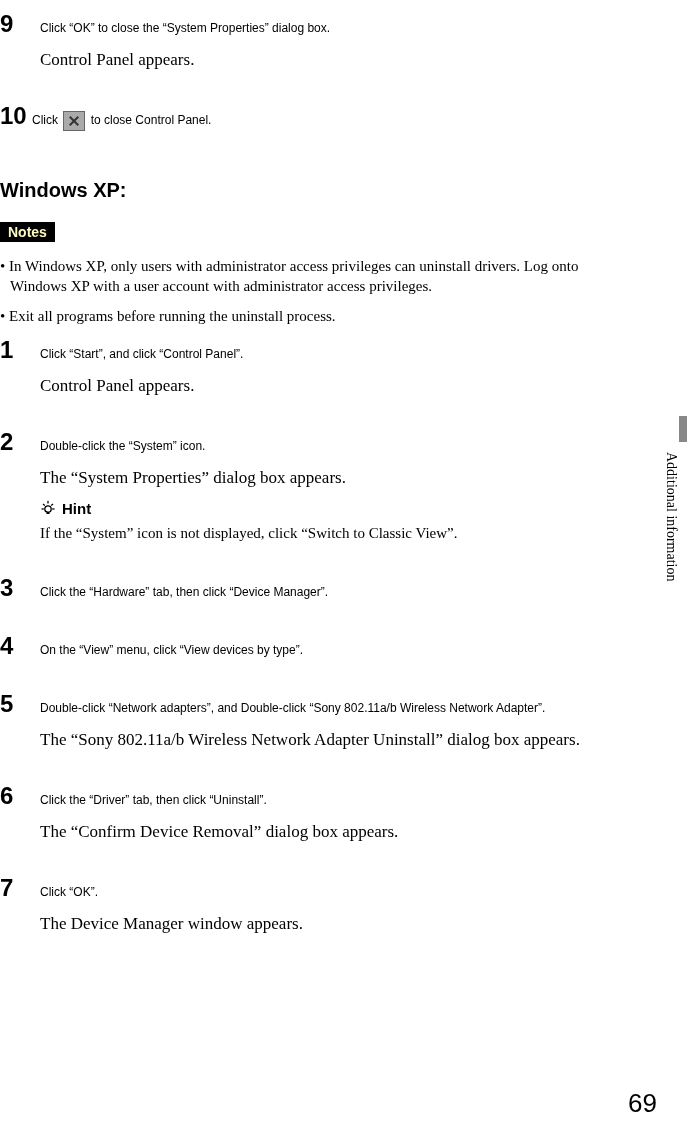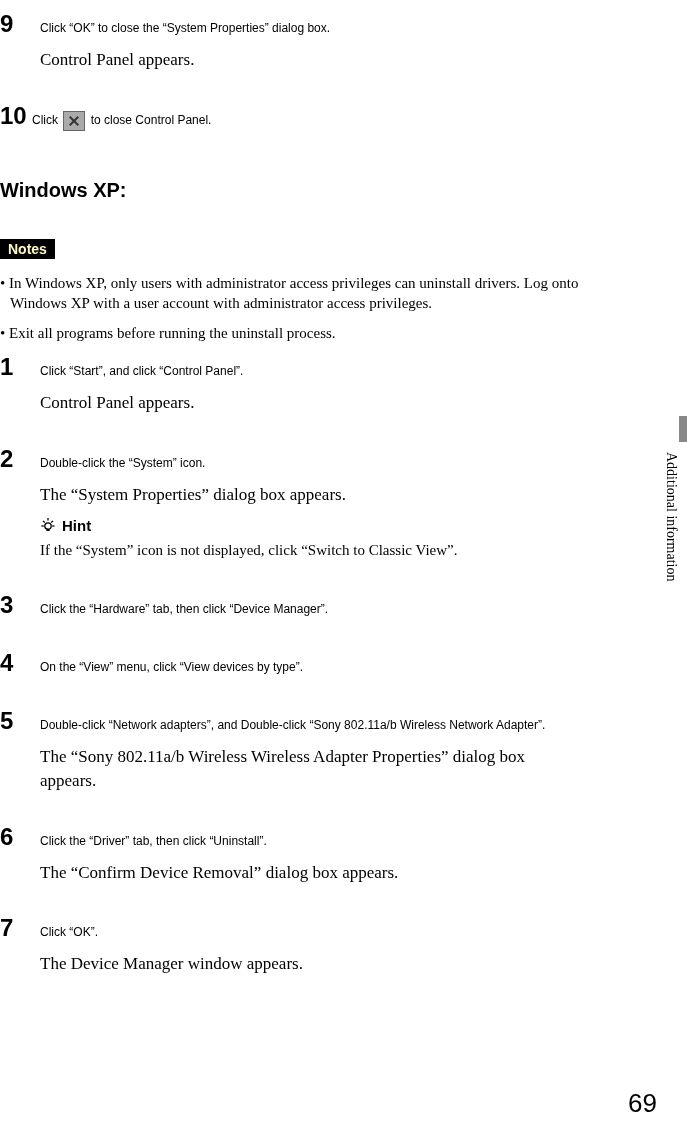--- a/index.html
+++ b/index.html
@@ -69,21 +69,21 @@
     .inline-icon::before {
       transform: rotate(45deg);
     }
     .inline-icon::after {
       transform: rotate(-45deg);
     }
     .section-heading {
       font-family: Arial, Helvetica, sans-serif;
       font-weight: bold;
       font-size: 20px;
-      margin-bottom: 37px;
+      margin-bottom: 20px;
     }
     .notes-label {
       display: inline-block;
       background: #000;
       color: #fef9c3;
       font-family: Arial, Helvetica, sans-serif;
       font-weight: bold;
       font-size: 14px;
       padding: 2px 8px;
       margin-bottom: 14px;
@@ -237,21 +237,21 @@
       <span class="step-instruction">On the “View” menu, click “View devices by type”.</span>
     </div>
   </div>
 
   <div class="step">
     <div class="step-header">
       <span class="step-num">5</span>
       <span class="step-instruction" style="max-width:530px;">Double-click “Network adapters”, and Double-click “Sony 802.11a/b Wireless Network Adapter”.</span>
     </div>
     <div class="step-body">
-      <div class="step-result" style="max-width:540px;">The “Sony 802.11a/b Wireless Wireless Adapter Properties” dialog box appears.</div>
+      <div class="step-result" style="max-width:540px;">The “Sony 802.11a/b Wireless Network Adapter Uninstall” dialog box appears.</div>
     </div>
   </div>
 
   <div class="step">
     <div class="step-header">
       <span class="step-num">6</span>
       <span class="step-instruction">Click the “Driver” tab, then click “Uninstall”.</span>
     </div>
     <div class="step-body">
       <div class="step-result">The “Confirm Device Removal” dialog box appears.</div>

